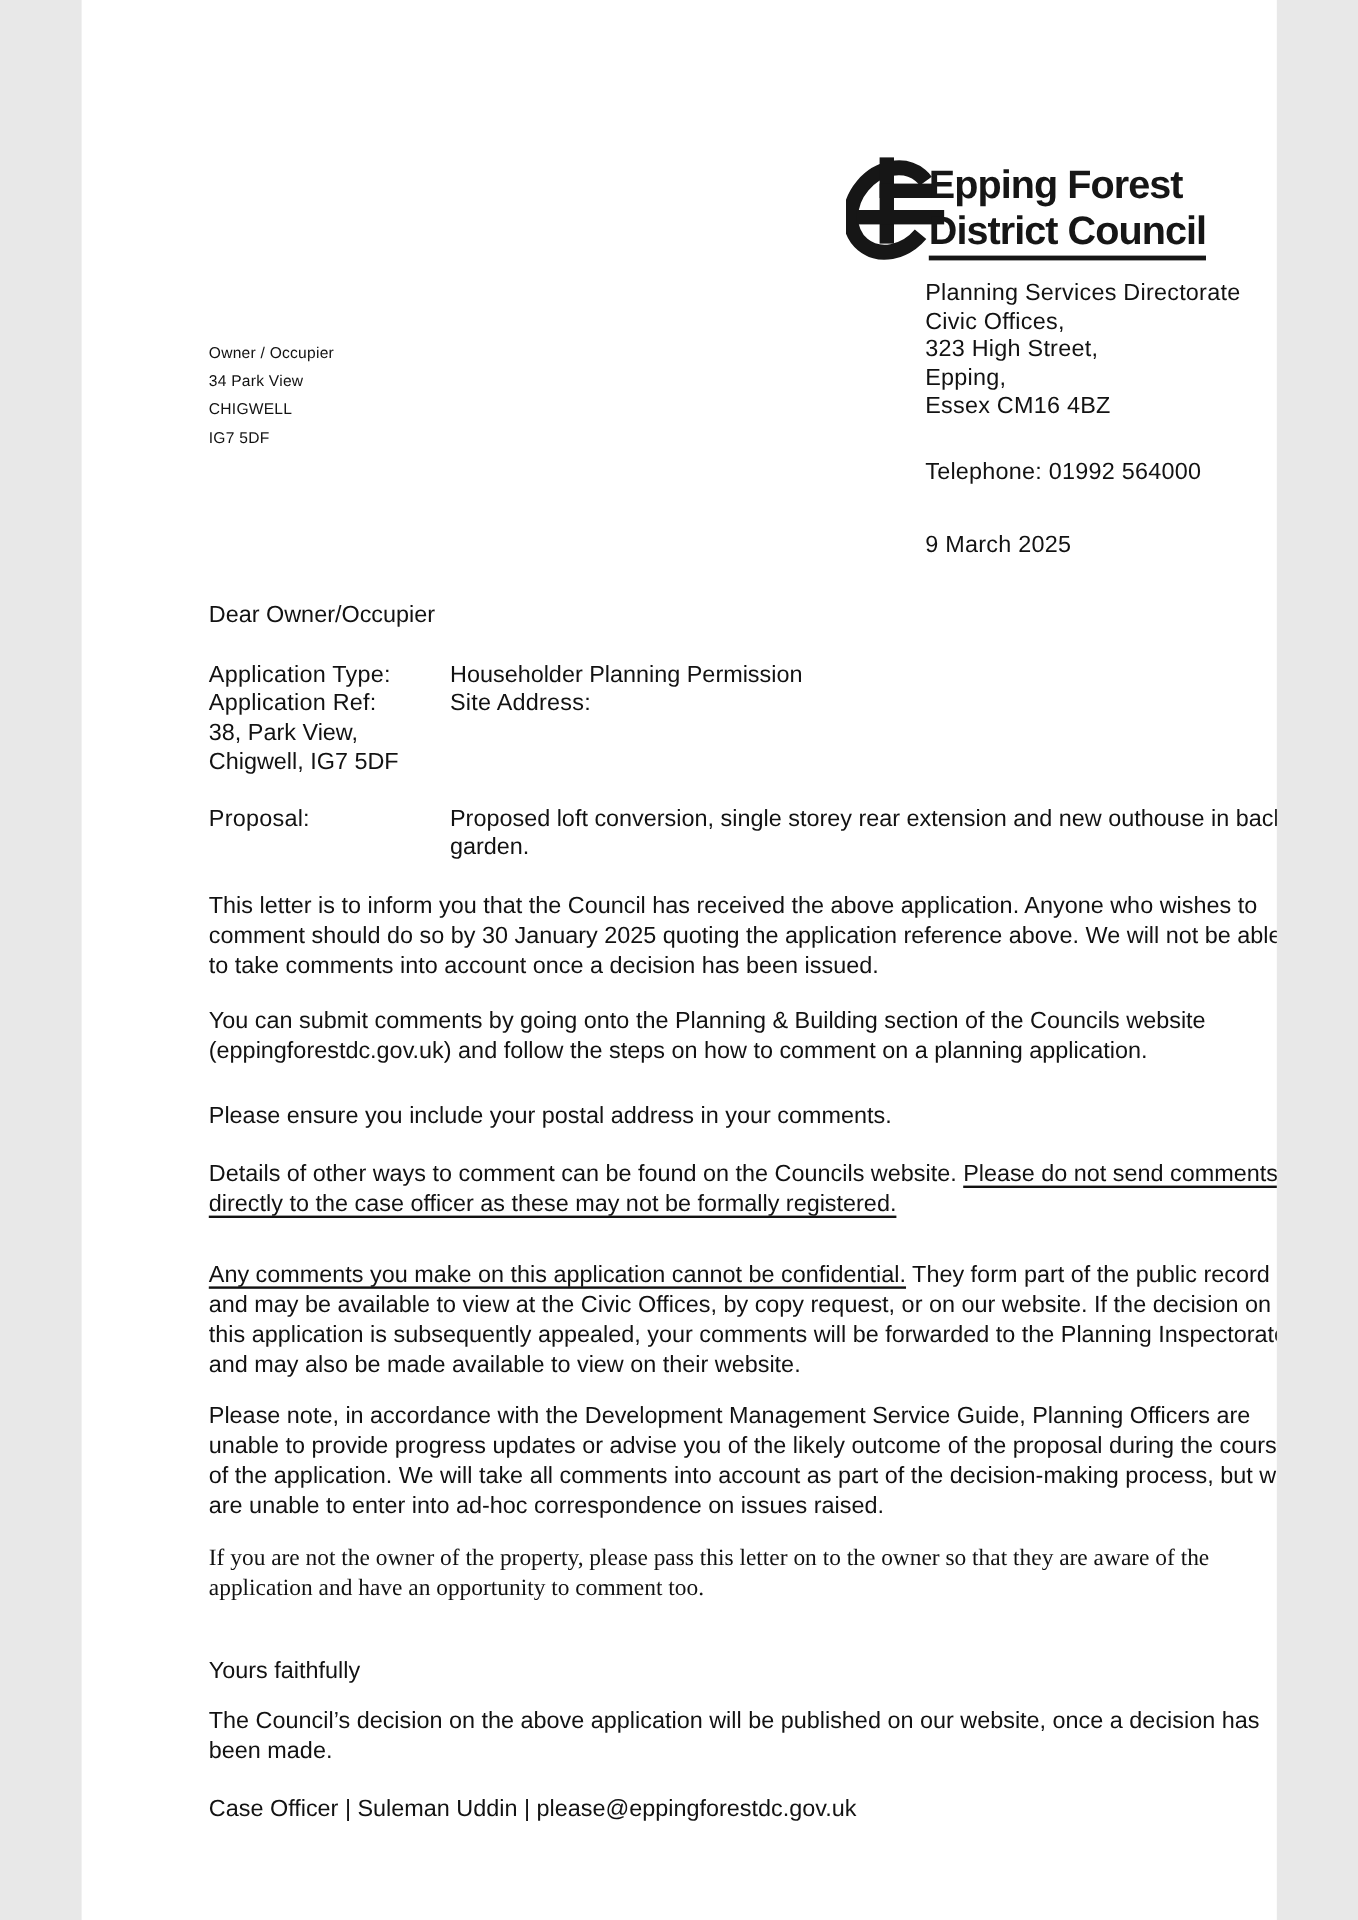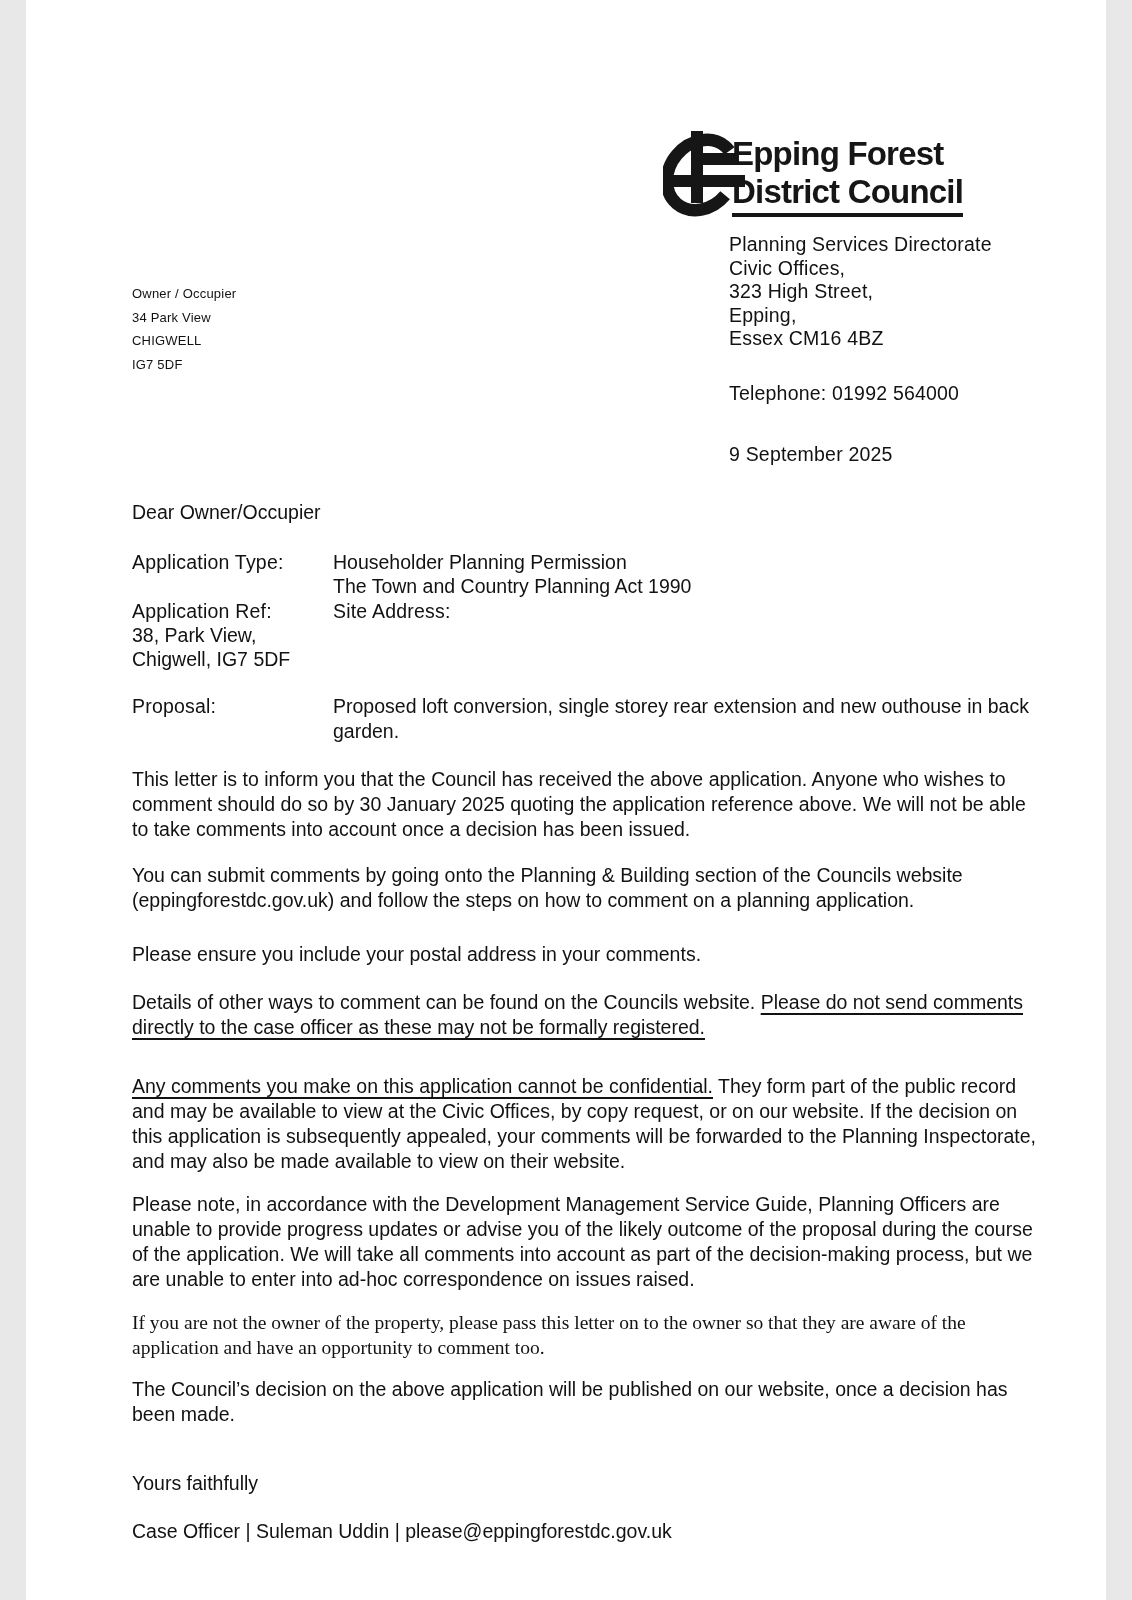--- a/index.html
+++ b/index.html
@@ -1,18 +1,18 @@
 <!DOCTYPE html>
 <html><head>
 <meta charset="utf-8">
 <style>
   html, body { margin: 0; padding: 0; background: #e8e8e8; }
   .page {
     position: relative;
-    width: 1080px;
+    width: 996px;
     height: 1600px;
     margin: 0 auto;
     background: #ffffff;
     font-family: "Liberation Sans", sans-serif;
     color: #121212;
     overflow: hidden;
   }
 
   
   .logo-icon { position: absolute; left: 637px; top: 131px; }
@@ -93,39 +93,38 @@
     <div><span class="logo-line2">District Council</span></div>
   </div>
 
   <div class="sender-block">
     <div>Planning Services Directorate</div>
     <div>Civic Offices,</div>
     <div>323 High Street,</div>
     <div>Epping,</div>
     <div>Essex CM16 4BZ</div>
     <div class="sender-tel">Telephone: 01992 564000</div>
-    <div class="sender-date">9 September 2025</div>
+    <div class="sender-date">9 March 2025</div>
   </div>
 
   <div class="recipient-block">
     <div>Owner / Occupier</div>
     <div>34 Park View</div>
     <div>CHIGWELL</div>
     <div>IG7 5DF</div>
   </div>
 
   <div class="letter-body">
 
     <p class="salutation">Dear Owner/Occupier</p>
 
     <div class="details">
       <div class="label">Application Type:</div>
       <div>
         <div>Householder Planning Permission</div>
-        <div>The Town and Country Planning Act 1990</div>
       </div>
       <div class="label">Application Ref:</div>
       <div class="label">Site Address:</div>
       <div>38, Park View, Chigwell, IG7 5DF</div>
       <div class="spacer"></div>
       <div class="label">Proposal:</div>
       <div>Proposed loft conversion, single storey rear extension and new outhouse in back garden.</div>
     </div>
 
     <p class="para p1">This letter is to inform you that the Council has received the above application. Anyone who wishes to comment should do so by 30 January 2025 quoting the application reference above. We will not be able to take comments into account once a decision has been issued.</p>
@@ -135,20 +134,20 @@
     <p class="para p3">Please ensure you include your postal address in your comments.</p>
 
     <p class="para p4"><span>Details of other ways to comment can be found on the Councils website. </span><span class="u">Please do not send comments directly to the case officer as these may not be formally registered.</span></p>
 
     <p class="para p5"><span class="u">Any comments you make on this application cannot be confidential.</span><span> They form part of the public record and may be available to view at the Civic Offices, by copy request, or on our website. If the decision on this application is subsequently appealed, your comments will be forwarded to the Planning Inspectorate, and may also be made available to view on their website.</span></p>
 
     <p class="para p6">Please note, in accordance with the Development Management Service Guide, Planning Officers are unable to provide progress updates or advise you of the likely outcome of the proposal during the course of the application. We will take all comments into account as part of the decision-making process, but we are unable to enter into ad-hoc correspondence on issues raised.</p>
 
     <p class="para p7">If you are not the owner of the property, please pass this letter on to the owner so that they are aware of the application and have an opportunity to comment too.</p>
 
+    <p class="para valediction">Yours faithfully</p>
+
     <p class="para p8">The Council’s decision on the above application will be published on our website, once a decision has been made.</p>
-
-    <p class="para valediction">Yours faithfully</p>
 
     <p class="para signoff">Case Officer | Suleman Uddin | please@eppingforestdc.gov.uk</p>
 
   </div>
 </div>
 
 </body></html>

